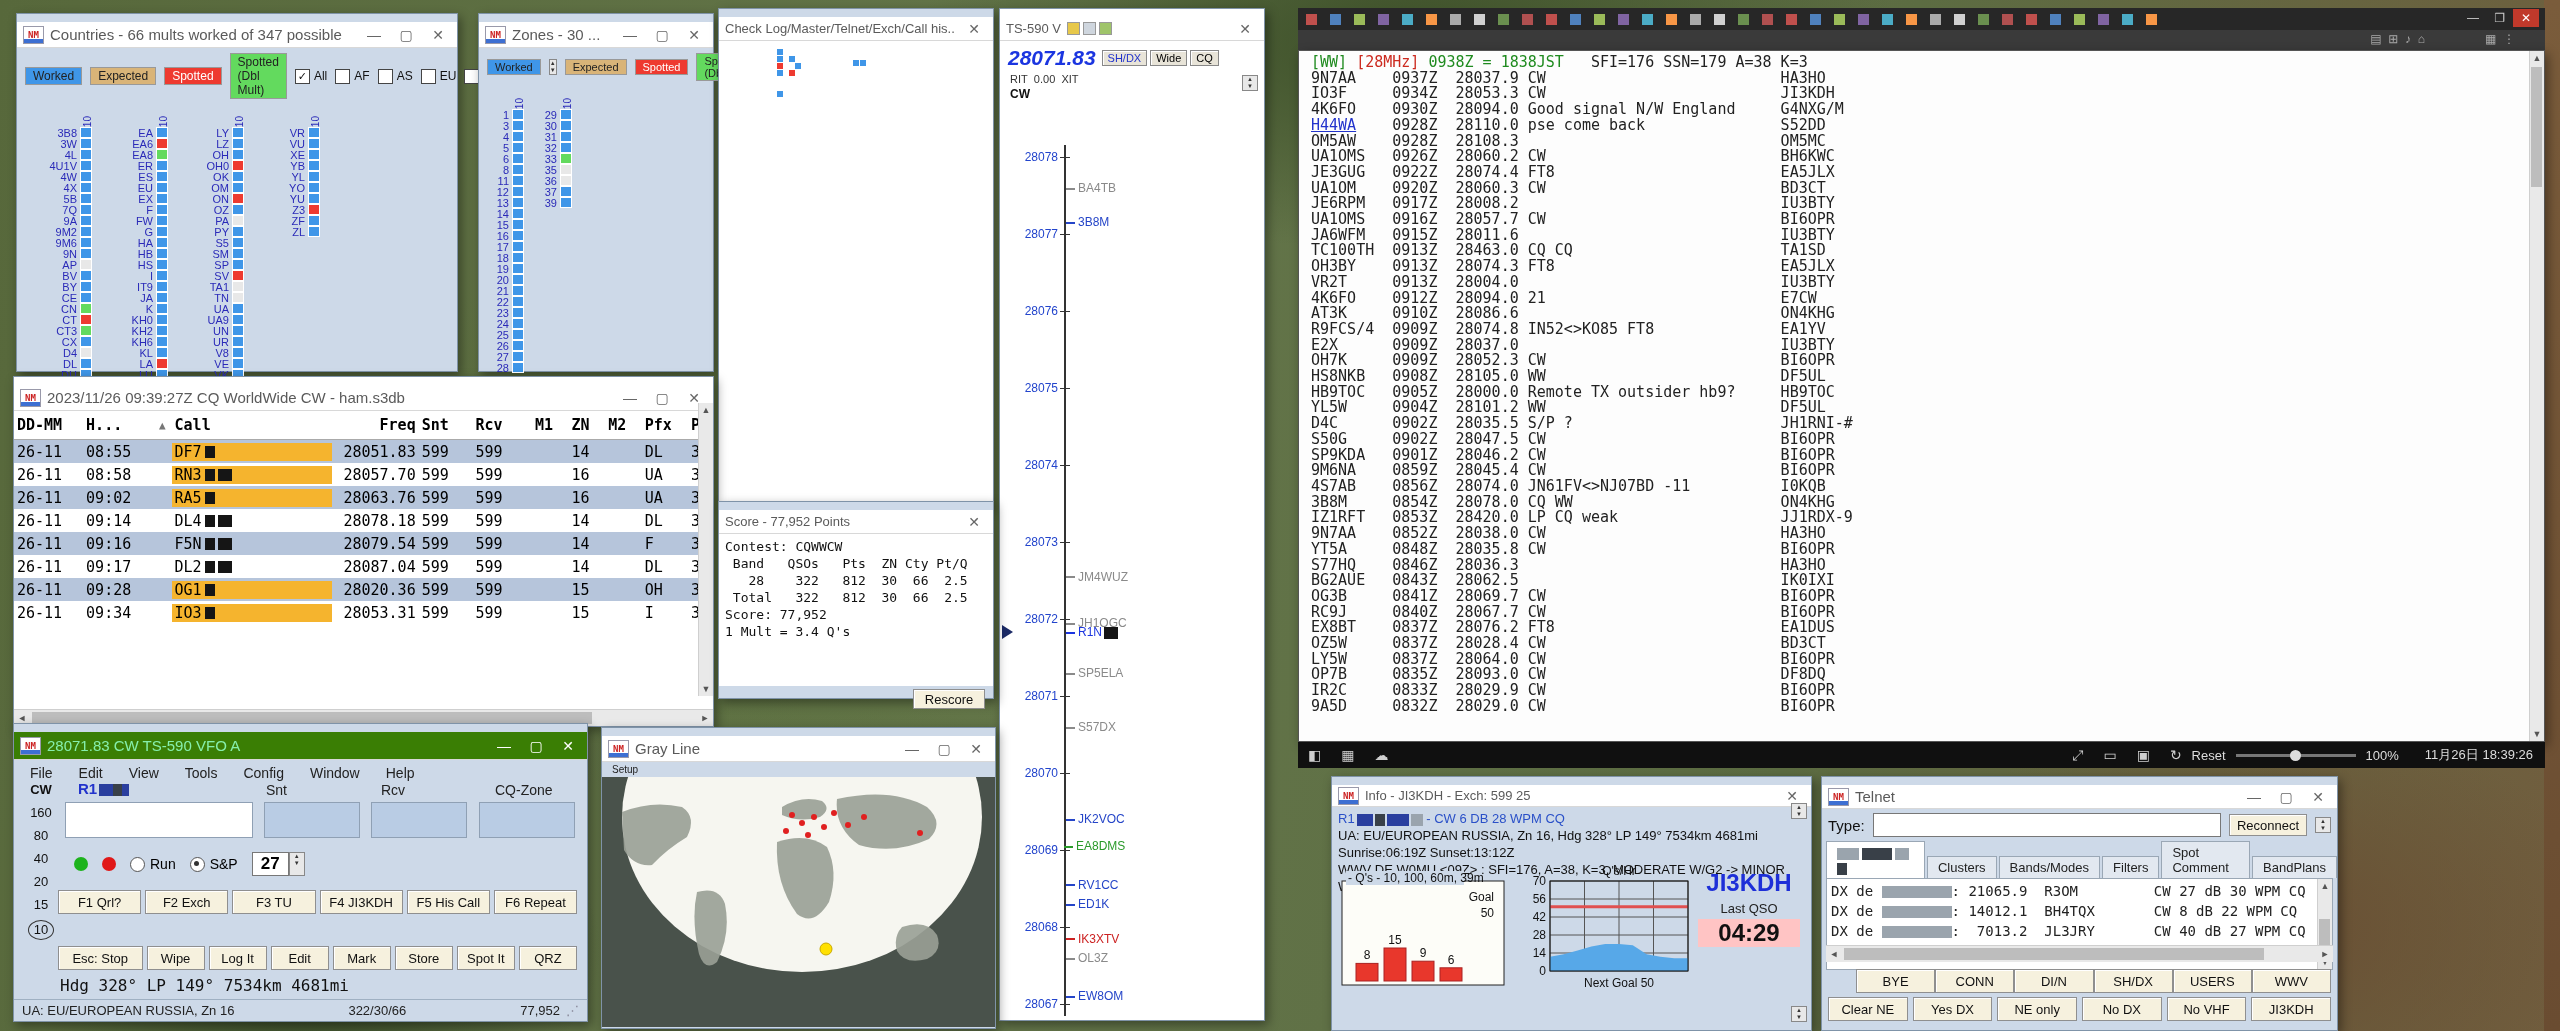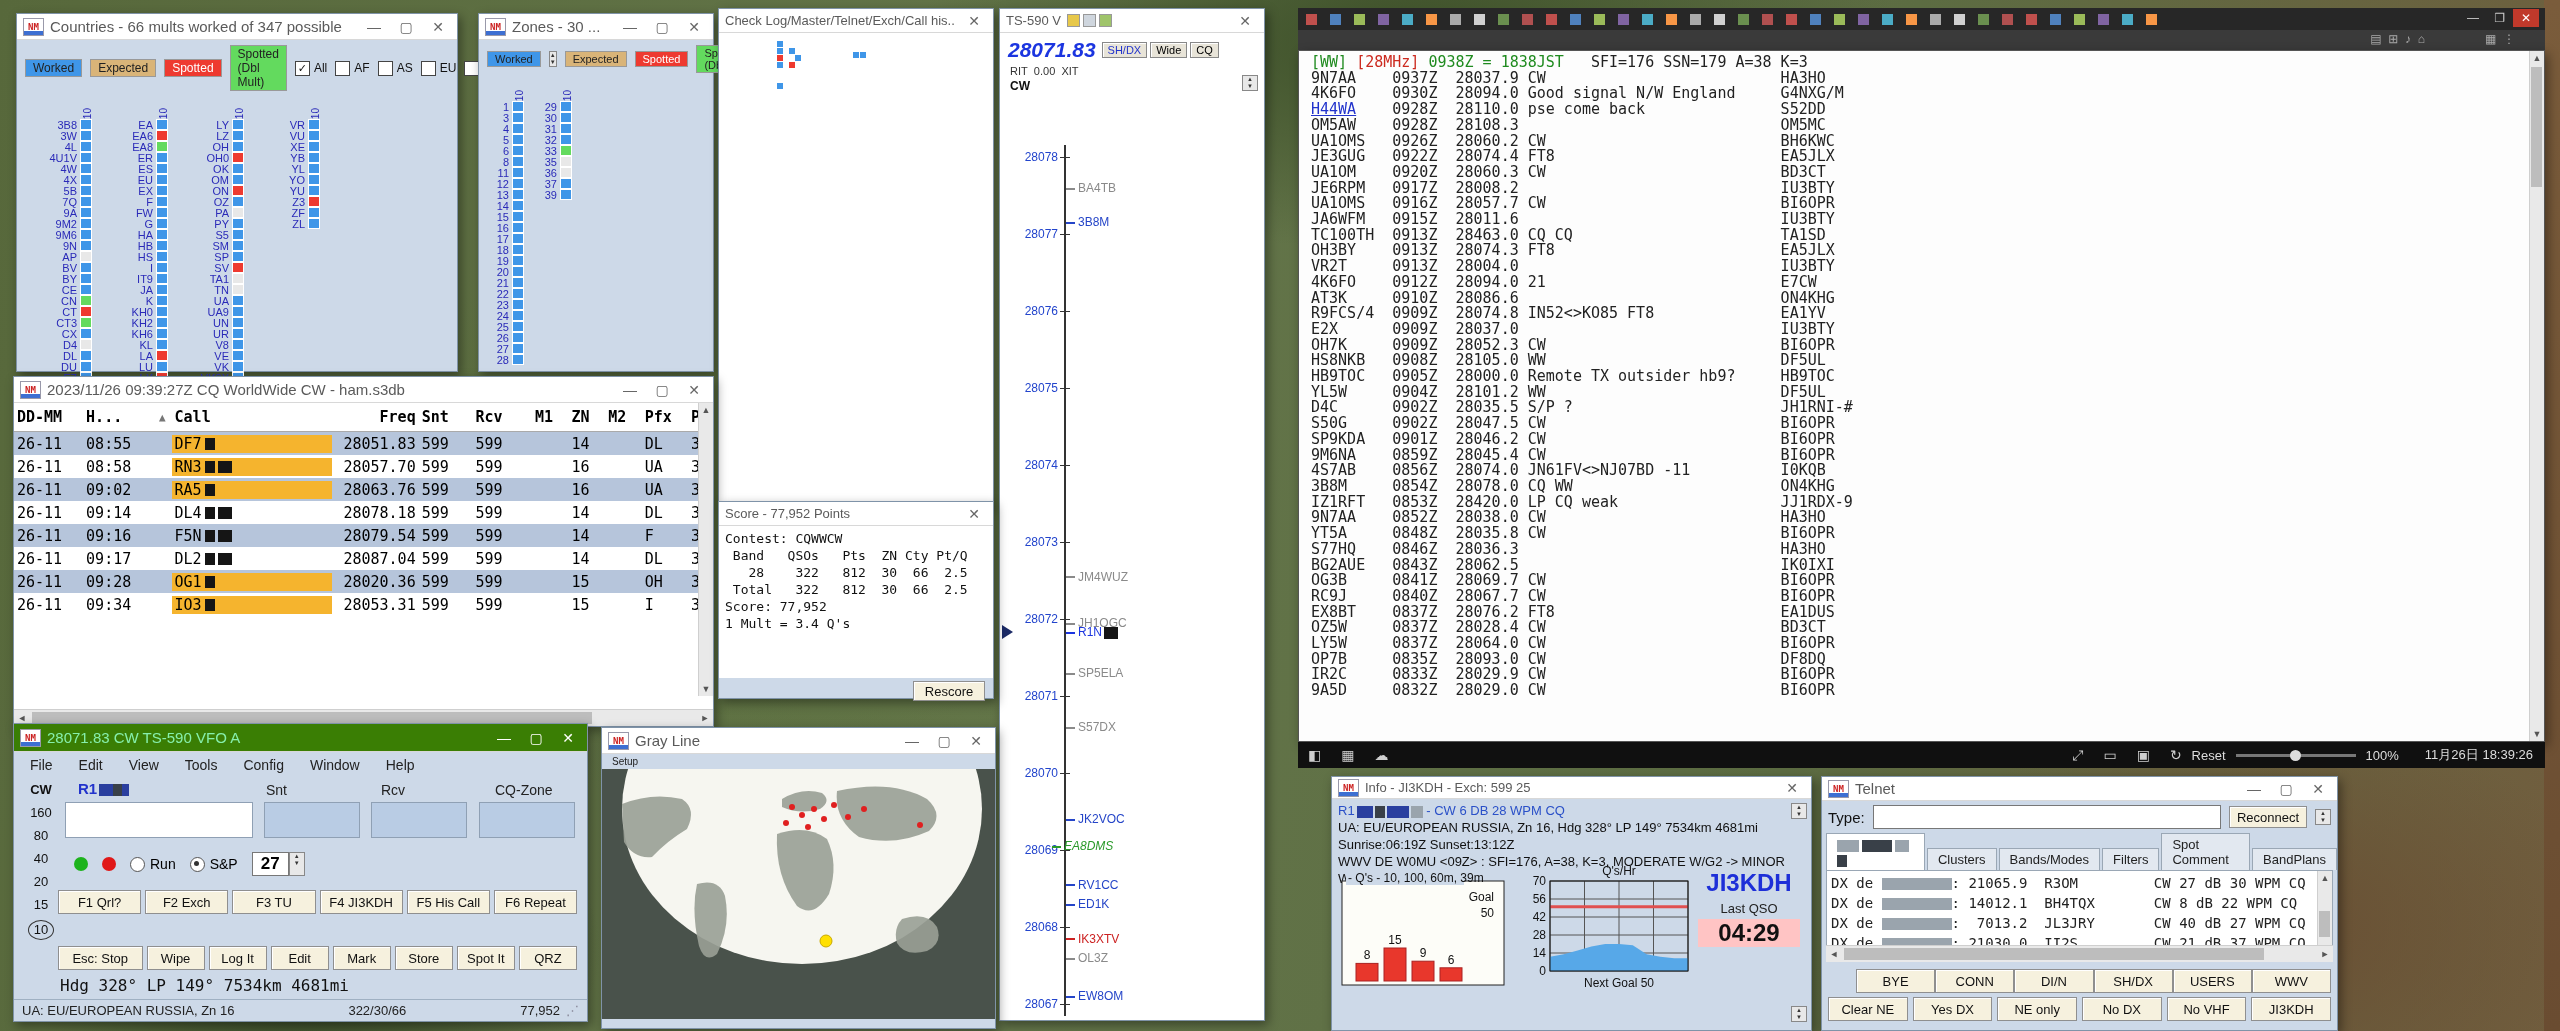--- a/index.html
+++ b/index.html
@@ -7,21 +7,21 @@
     background:
       radial-gradient(420px 260px at 12% 92%, #2e4020 0%, rgba(46,64,32,0) 70%),
       radial-gradient(500px 300px at 88% 90%, #6a4e33 0%, rgba(106,78,51,0) 72%),
       radial-gradient(700px 300px at 55% 4%, #3c4f28 0%, rgba(60,79,40,0) 70%),
       radial-gradient(600px 400px at 30% 50%, #5a6f3c 0%, rgba(90,111,60,0) 75%),
       linear-gradient(100deg,#57683b 0%, #64764a 40%, #5c6c42 70%, #715d3e 100%);}
   .photo-strip{position:absolute;right:0;top:0;width:16px;height:1031px;background:linear-gradient(#7a5c3b,#6a4c31);}
   .mono{font-family:"DejaVu Sans Mono",monospace;}
   
   .win{position:absolute;background:#cdd9e8;border:1px solid #7f93a8;box-shadow:3px 4px 10px rgba(0,0,0,.4);box-sizing:border-box;}
-  .tb{display:flex;align-items:center;gap:6px;background:#fff;height:26px;padding:0 6px;border-bottom:1px solid #d8d8d8;box-sizing:border-box;}
+  .tb{display:flex;align-items:center;gap:6px;background:#fff;height:26px;padding:0 6px;border-bottom:1px solid #d8d8d8;box-sizing:border-box;margin-top:8px;}
   .tb .t{flex:1;color:#5a5a5a;font-size:15px;white-space:nowrap;overflow:hidden;}
   .nmicon{width:19px;height:16px;background:#fff;border:1px solid #99a;color:#c22;
     font:bold 9px "DejaVu Sans Mono",monospace;display:flex;align-items:center;justify-content:center;
     box-shadow:inset 0 -4px 0 #3d6fd2;flex:0 0 auto;}
   .wbtn{color:#666;font-size:14px;width:26px;text-align:center;cursor:default;}
   .gtb{background:#3a7e04;}
   .gtb .t{color:#86efac;}
   .gtb .wbtn{color:#fff;}
   
   .sq{width:12px;height:11px;border:1px solid #fff;box-sizing:border-box;flex:0 0 auto;}
@@ -143,20 +143,21 @@
   <div class="row2">
     <span style="position:absolute;right:120px;top:2px;color:#aaa;font-size:12px;">▤&nbsp;&nbsp;⊞&nbsp;&nbsp;♪&nbsp;&nbsp;⌂</span>
     <span style="position:absolute;right:30px;top:2px;color:#aaa;font-size:12px;">▦&nbsp;&nbsp;⋮</span>
   </div>
 </div>
 
 <div id="cluster" class="win" style="left:1298px;top:50px;width:1247px;height:692px;background:#fdfdfd;">
   <div id="cluster-lines" style="padding:4px 0 0 12px;">
       <div class="line"><span class="grn">[WW]</span> <span class="redtx">[28MHz]</span> <span class="grn">0938Z = 1838JST</span>   <span>SFI=176 SSN=179 A=38 K=3</span></div>
       <div class="line"><span>9N7AA</span>    0937Z  28037.9 CW                          <span>HA3HO</span></div>
+      <div class="line"><span>IO3F</span>     0934Z  28053.3 CW                          <span>JI3KDH</span></div>
       <div class="line"><span>4K6FO</span>    0930Z  28094.0 Good signal N/W England     <span>G4NXG/M</span></div>
       <div class="line"><span class="link">H44WA</span>    0928Z  28110.0 pse come back               <span>S52DD</span></div>
       <div class="line"><span>OM5AW</span>    0928Z  28108.3                             <span>OM5MC</span></div>
       <div class="line"><span>UA1OMS</span>   0926Z  28060.2 CW                          <span>BH6KWC</span></div>
       <div class="line"><span>JE3GUG</span>   0922Z  28074.4 FT8                         <span>EA5JLX</span></div>
       <div class="line"><span>UA1OM</span>    0920Z  28060.3 CW                          <span>BD3CT</span></div>
       <div class="line"><span>JE6RPM</span>   0917Z  28008.2                             <span>IU3BTY</span></div>
       <div class="line"><span>UA1OMS</span>   0916Z  28057.7 CW                          <span>BI6OPR</span></div>
       <div class="line"><span>JA6WFM</span>   0915Z  28011.6                             <span>IU3BTY</span></div>
       <div class="line"><span>TC100TH</span>  0913Z  28463.0 CQ CQ                       <span>TA1SD</span></div>
@@ -843,21 +844,21 @@
       <div class="bm-lbl" style="left: 6px; top: 880px;">28067</div>
       <div style="position: absolute; left: 60px; top: 887px; width: 10px; height: 1px; background: rgb(51, 51, 51);"></div>
       <div class="bm-spot sp-dim" style="left: 66px; top: 63.8px;"><span class="dash" style="background: rgb(138, 138, 138);"></span><span>BA4TB</span></div>
       <div class="bm-spot sp-blue" style="left: 66px; top: 98.45px;"><span class="dash" style="background: rgb(37, 69, 200);"></span><span>3B8M</span></div>
       <div class="bm-spot sp-dim" style="left: 66px; top: 452.65px;"><span class="dash" style="background: rgb(138, 138, 138);"></span><span>JM4WUZ</span></div>
       <div class="bm-spot sp-dim" style="left: 66px; top: 498.85px;"><span class="dash" style="background: rgb(138, 138, 138);"></span><span>JH1OGC</span></div>
       <div class="bm-spot sp-cur" style="left: 66px; top: 508.09px;"><span class="dash" style="background: rgb(27, 53, 224);"></span><span>R1N</span><span class="redact" style="width: 14px; margin-left: 2px;"></span></div>
       <div class="bm-spot sp-dim" style="left: 66px; top: 548.9px;"><span class="dash" style="background: rgb(138, 138, 138);"></span><span>SP5ELA</span></div>
       <div class="bm-spot sp-dim" style="left: 66px; top: 602.8px;"><span class="dash" style="background: rgb(138, 138, 138);"></span><span>S57DX</span></div>
       <div class="bm-spot sp-blue" style="left: 66px; top: 695.2px;"><span class="dash" style="background: rgb(37, 69, 200);"></span><span>JK2VOC</span></div>
-      <div class="bm-spot sp-green" style="left: 52px; top: 722.15px; font-style: italic;"><span class="dash" style="background: rgb(42, 154, 42);"></span><span>EA8DMS</span></div>
+      <div class="bm-spot sp-green" style="left: 64px; top: 722.15px;"><span class="dash" style="background: rgb(42, 154, 42);"></span><span>EA8DMS</span></div>
       <div class="bm-spot sp-blue" style="left: 66px; top: 760.65px;"><span class="dash" style="background: rgb(37, 69, 200);"></span><span>RV1CC</span></div>
       <div class="bm-spot sp-blue" style="left: 66px; top: 779.9px;"><span class="dash" style="background: rgb(37, 69, 200);"></span><span>ED1K</span></div>
       <div class="bm-spot sp-red" style="left: 66px; top: 814.55px;"><span class="dash" style="background: rgb(204, 34, 34);"></span><span>IK3XTV</span></div>
       <div class="bm-spot sp-dim" style="left: 66px; top: 833.8px;"><span class="dash" style="background: rgb(138, 138, 138);"></span><span>OL3Z</span></div>
       <div class="bm-spot sp-blue" style="left: 66px; top: 872.3px;"><span class="dash" style="background: rgb(37, 69, 200);"></span><span>EW8OM</span></div>
       <div style="position: absolute; left: 2px; top: 508.09px; width: 0px; height: 0px; border-top: 7px solid transparent; border-bottom: 7px solid transparent; border-left: 11px solid rgb(27, 42, 102);"></div>
     </div>
 </div>
 
 <div id="log" class="win" style="left:13px;top:376px;width:701px;height:351px;background:#fff;">

